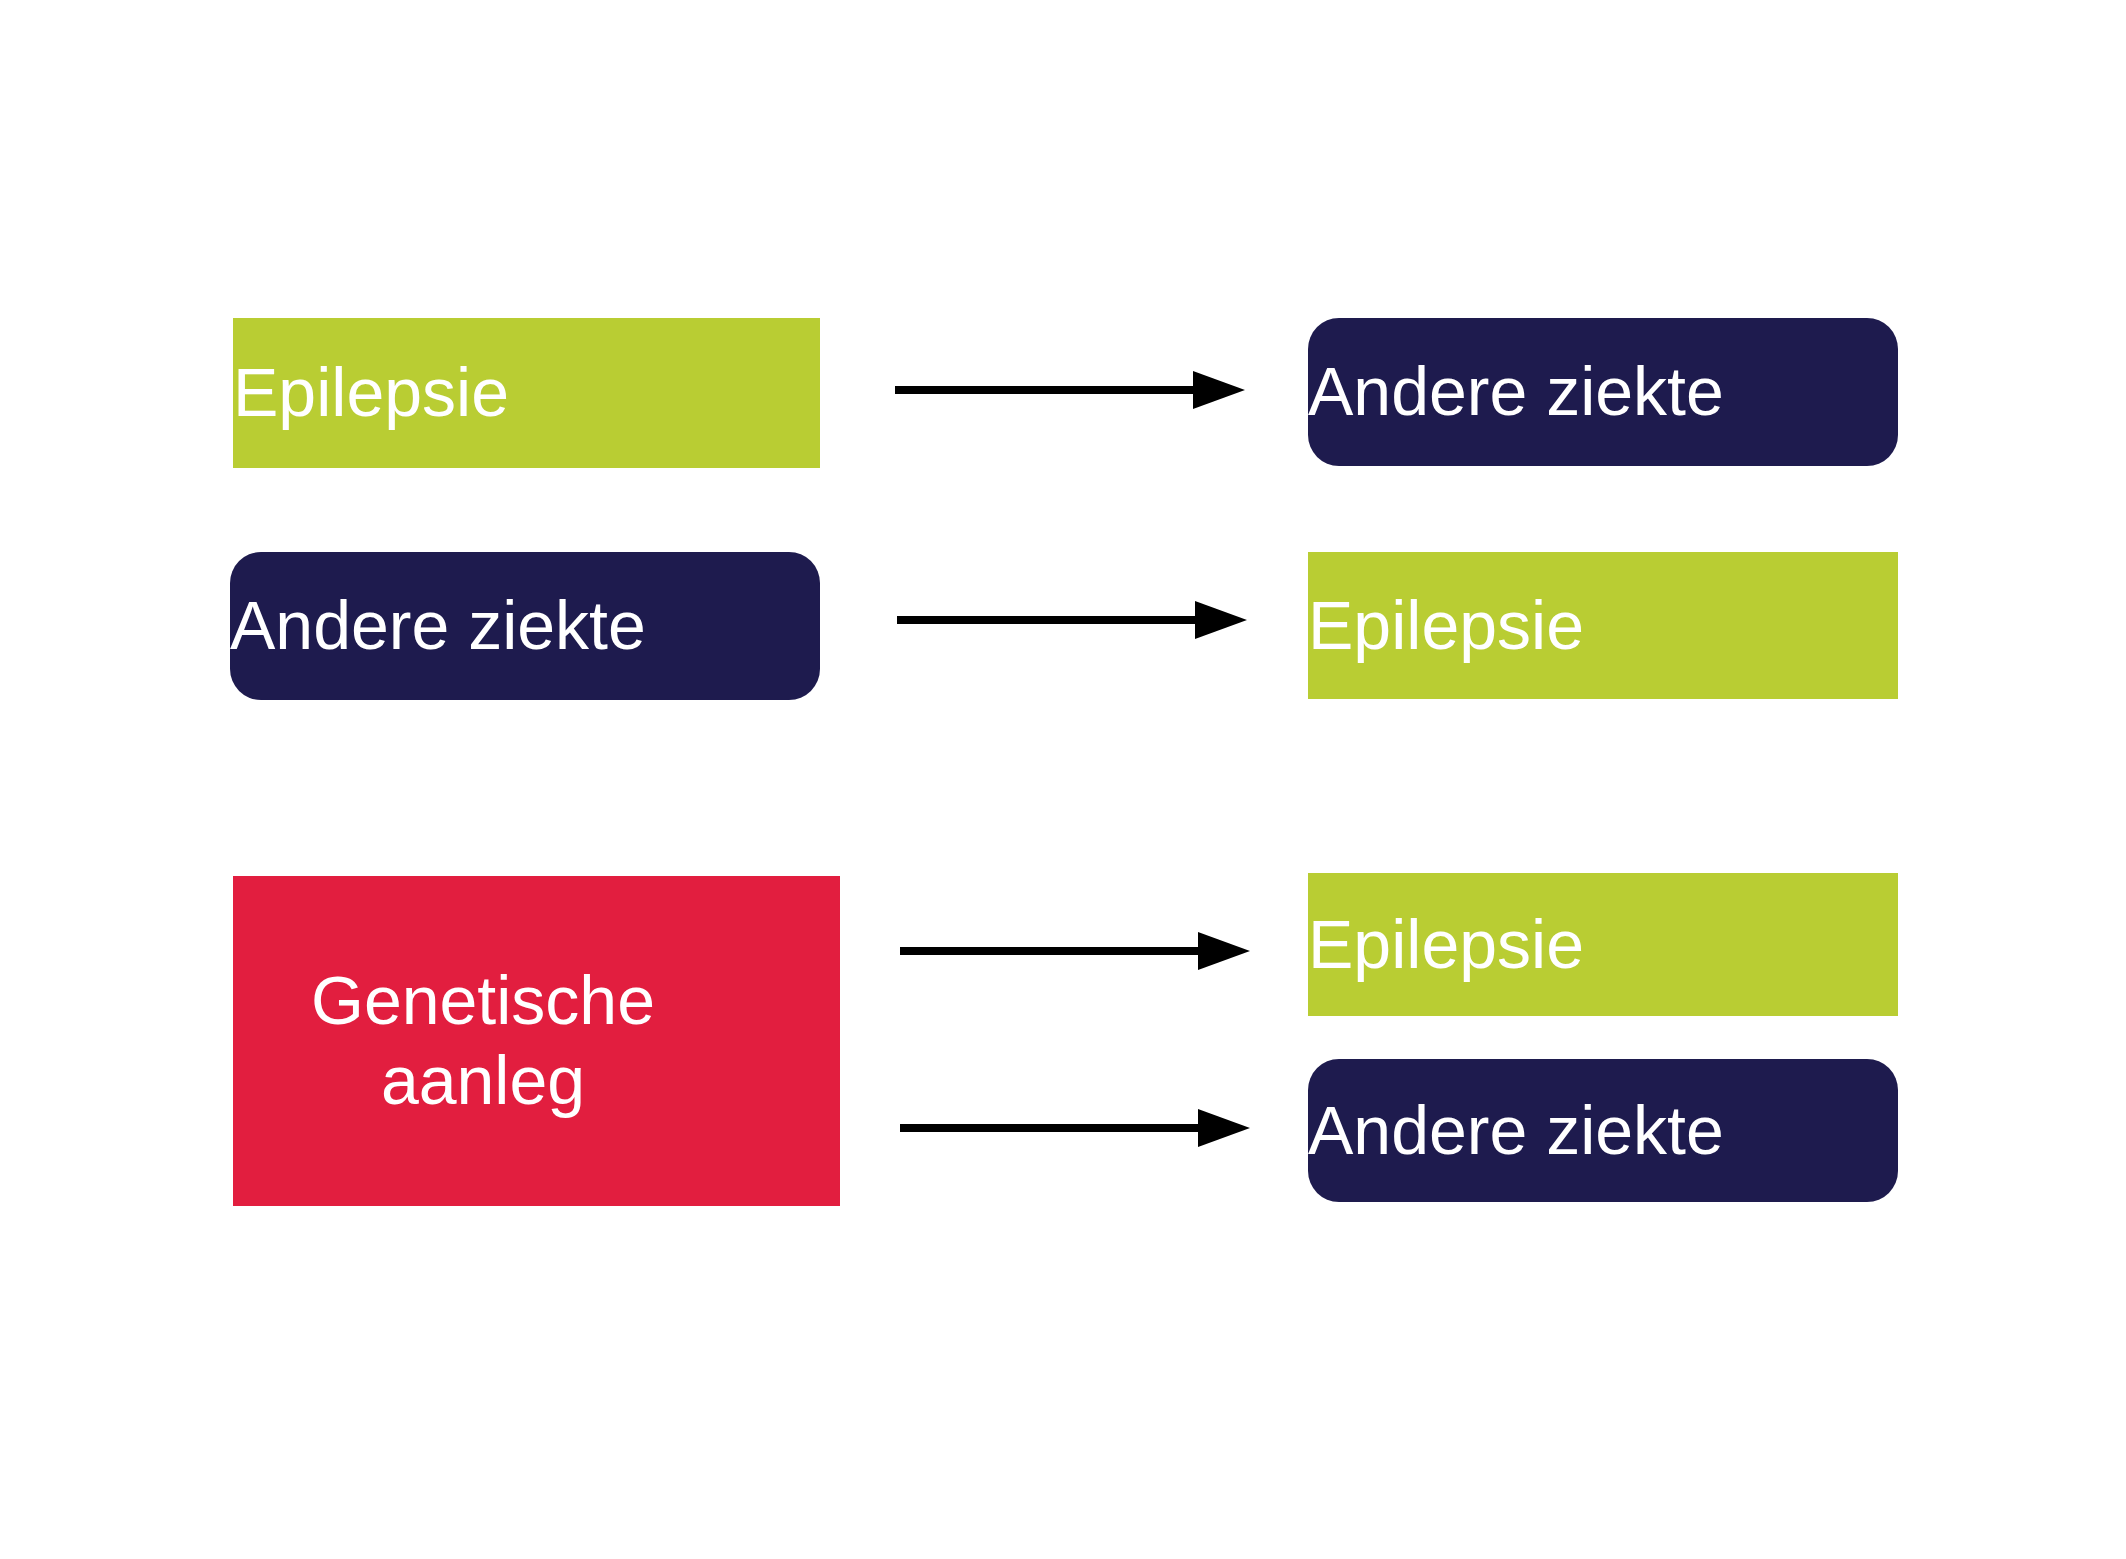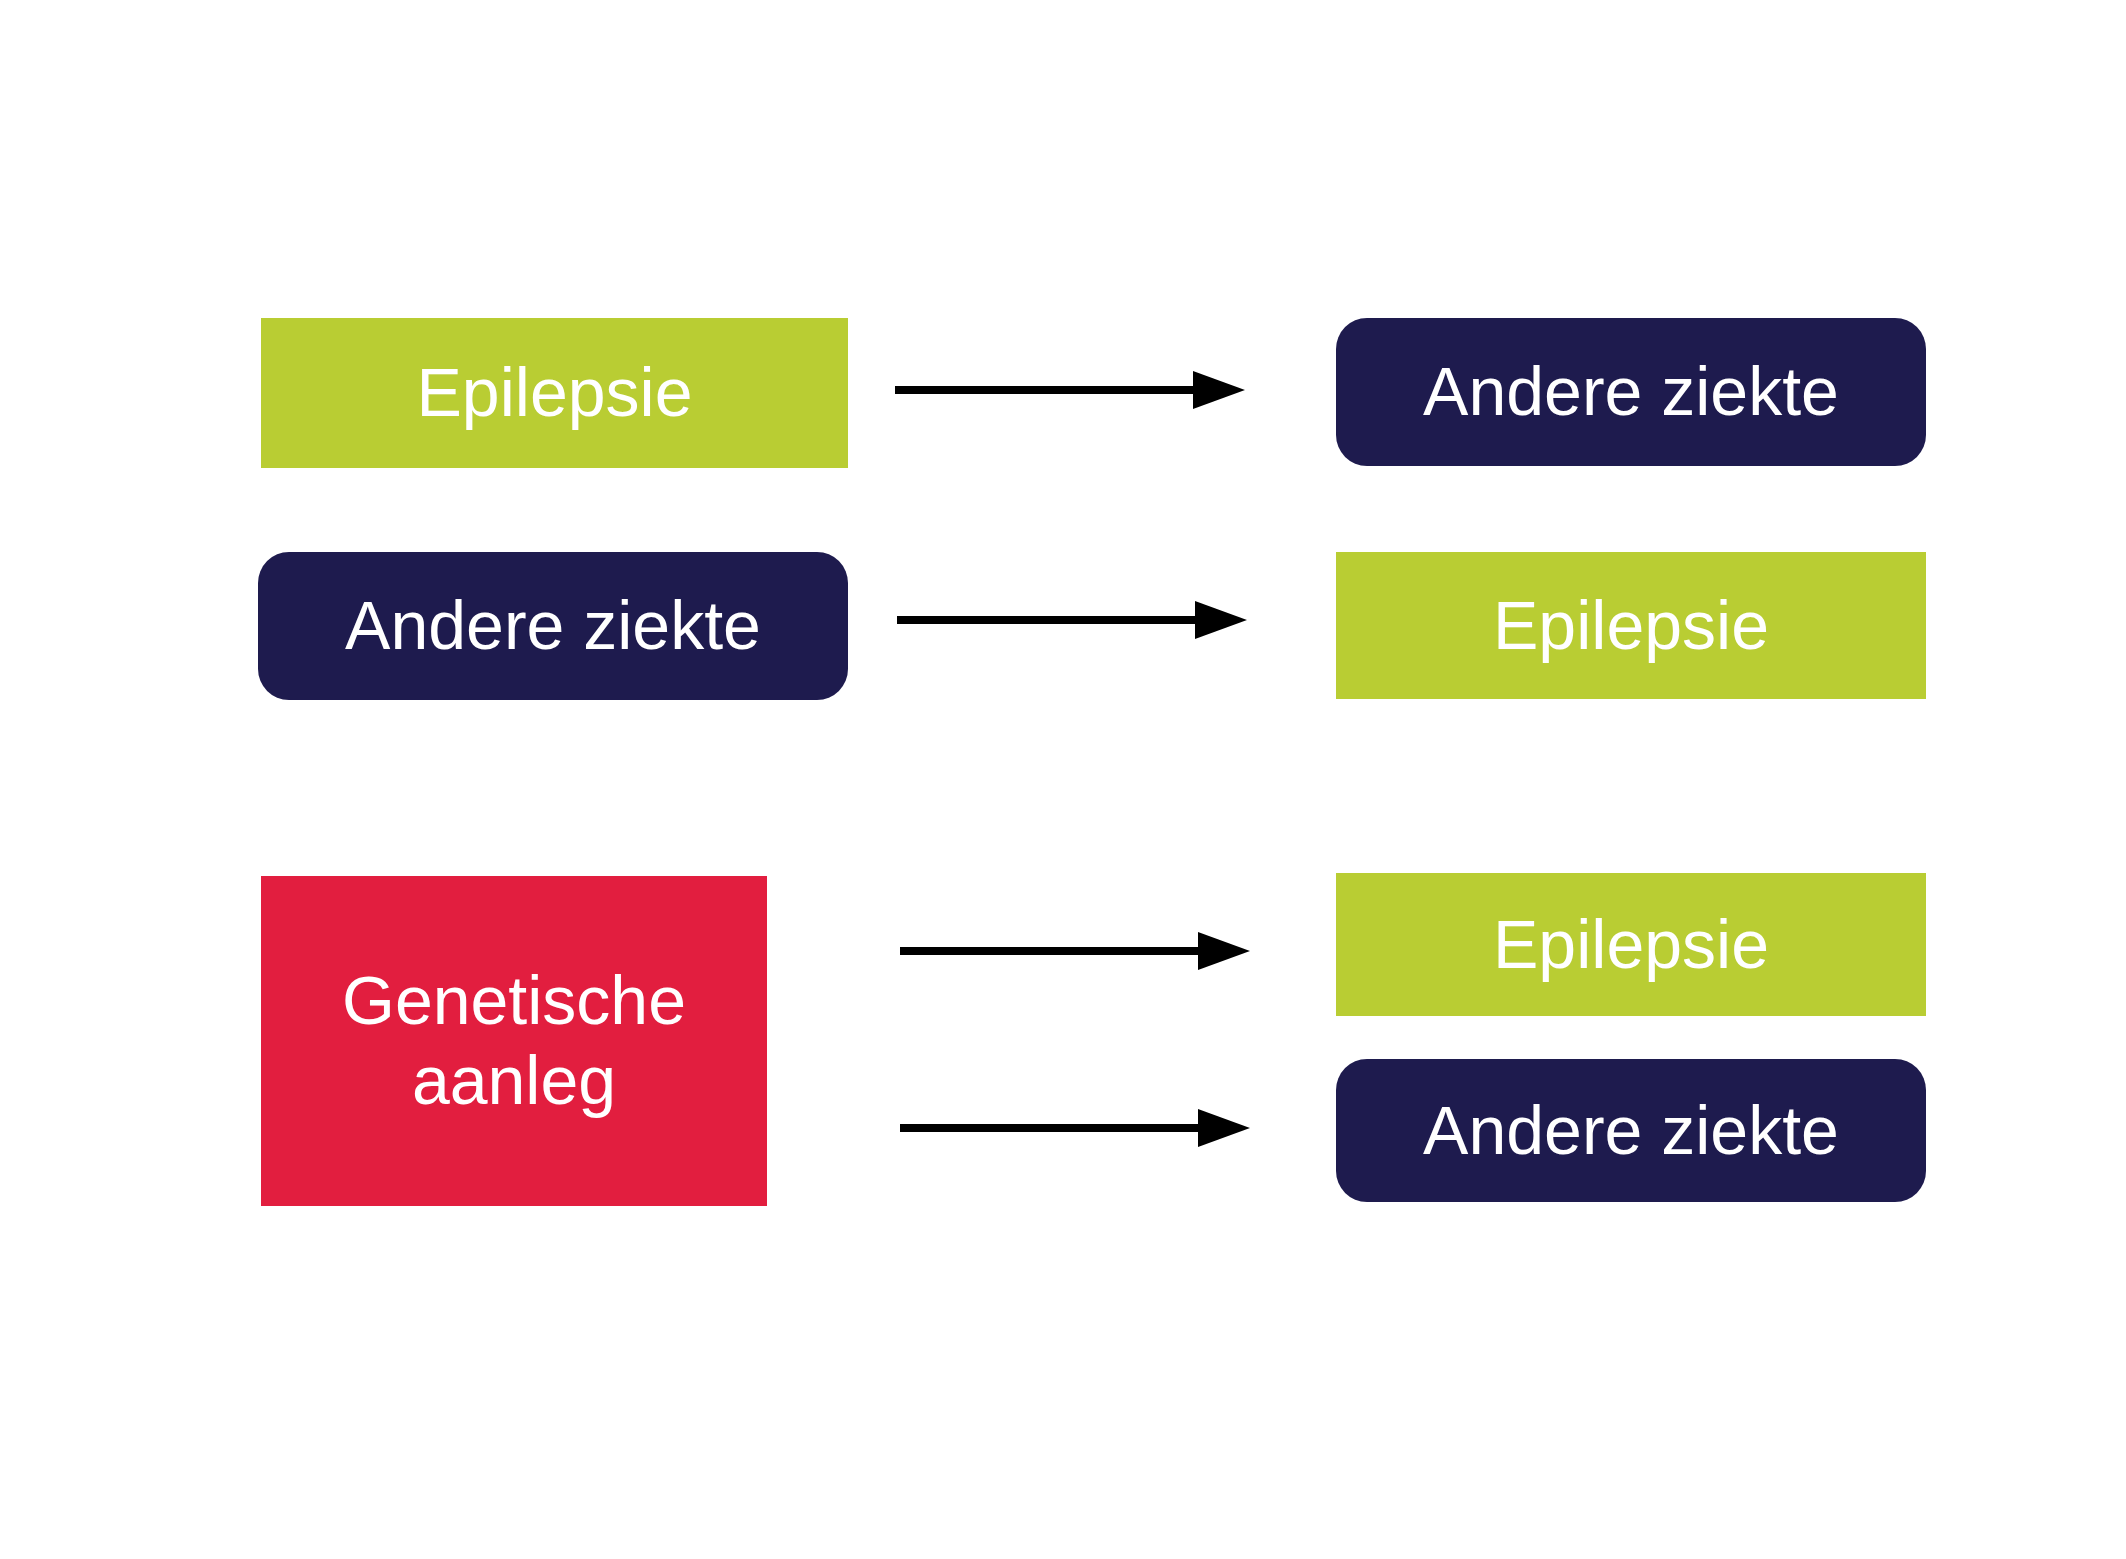--- a/index.html
+++ b/index.html
@@ -12,27 +12,25 @@
     width: 2126px;
     height: 1559px;
     background: #ffffff;
     overflow: hidden;
     font-family: "Liberation Sans", sans-serif;
   }
   .box {
     position: absolute;
     display: flex;
     align-items: center;
-    justify-content: center;
     color: #ffffff;
     font-size: 68px;
     line-height: 1.17;
     text-align: center;
     white-space: nowrap;
-    margin-left: 28px;
   }
   .box .label-wrap {
     display: inline-block;
   }
   .box.multiline {
     white-space: normal;
   }
   .box.multiline .label-wrap {
     max-width: 500px;
   }
@@ -56,21 +54,21 @@
     border-left: 52px solid #000000;
     border-top: 19px solid transparent;
     border-bottom: 19px solid transparent;
   }
 
   
   #box-src-1 { left: 233px;  top: 318px;  width: 587px; height: 150px; }
   #box-tgt-1 { left: 1308px; top: 318px;  width: 590px; height: 148px; }
   #box-src-2 { left: 230px;  top: 552px;  width: 590px; height: 148px; }
   #box-tgt-2 { left: 1308px; top: 552px;  width: 590px; height: 147px; }
-  #box-src-3 { left: 233px;  top: 876px;  width: 506px; height: 330px; }
+  #box-src-3 { left: 233px;  top: 876px;  width: 607px; height: 330px; }
   #box-tgt-3 { left: 1308px; top: 873px;  width: 590px; height: 143px; }
   #box-tgt-4 { left: 1308px; top: 1059px; width: 590px; height: 143px; }
 
   #arrow-1 { left: 895px; top: 371px;  }
   #arrow-2 { left: 897px; top: 601px;  }
   #arrow-3 { left: 900px; top: 932px;  }
   #arrow-4 { left: 900px; top: 1109px; }
 </style>
 </head>
 <body>

